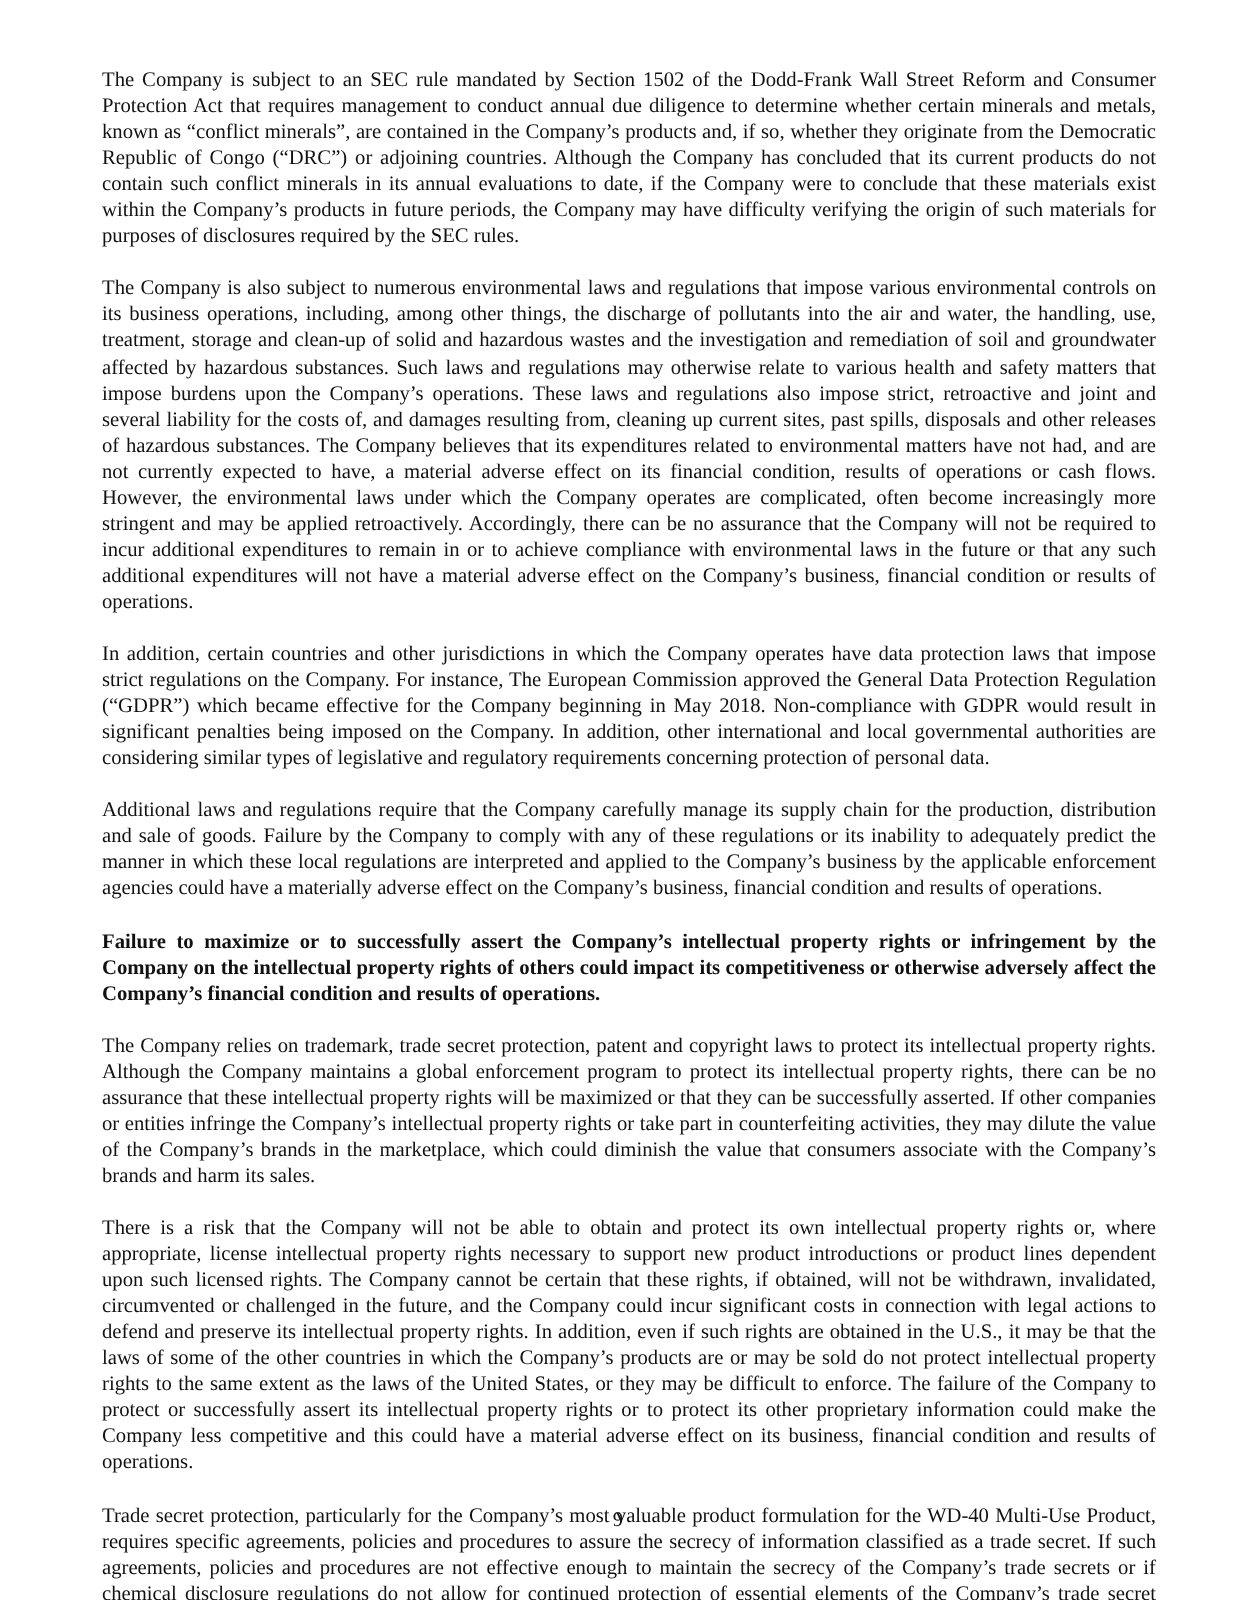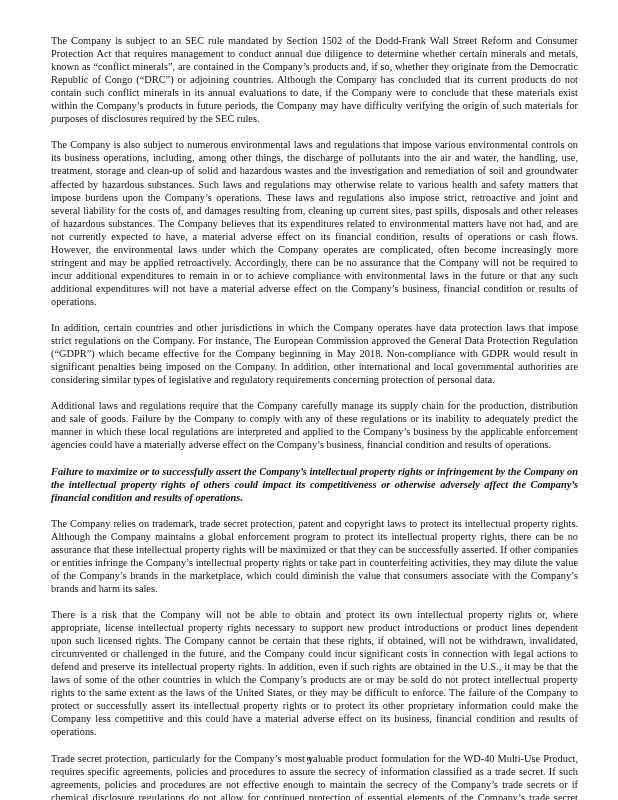--- a/index.html
+++ b/index.html
@@ -24,21 +24,20 @@
       line-height: 13.05px;
     }
     .para {
       margin: 0 0 13.05px 0;
       text-align: justify;
     }
     .heading {
       margin: 0 0 13.05px 0;
       text-align: justify;
       font-weight: bold;
-      font-style: italic;
     }
     .page-number {
       position: absolute;
       left: 0;
       width: 618px;
       top: 754px;
       text-align: center;
       font-size: 10.35px;
       line-height: 13px;
     }

